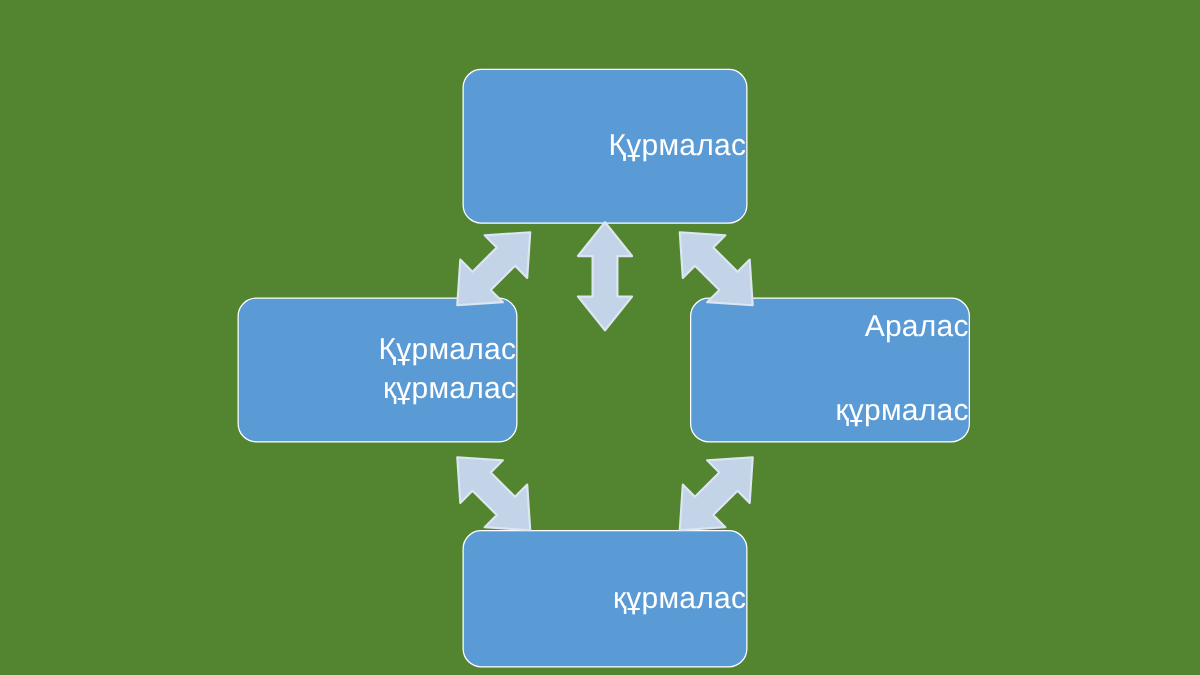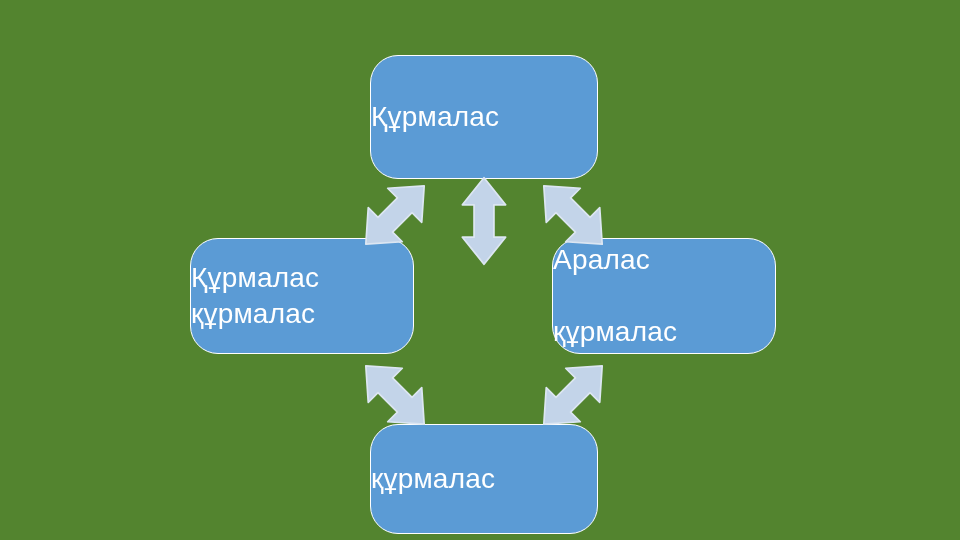--- a/index.html
+++ b/index.html
@@ -19,29 +19,29 @@
     height: 540px;
     background: #53842f;
   }
 
   
   .node {
     position: absolute;
     box-sizing: border-box;
     background: #5b9bd5;
     border: 1px solid #ffffff;
-    border-radius: 28px;
+    border-radius: 15px;
     color: #ffffff;
     display: flex;
     flex-direction: column;
-    align-items: flex-start;
+    align-items: flex-end;
     justify-content: center;
     text-align: center;
     line-height: 1.28;
-    font-size: 28px;
+    font-size: 24px;
     font-weight: 400;
     letter-spacing: 0.2px;
     white-space: nowrap;
   }
   .node .line {
     display: block;
   }
 
   #node-top {
     left: 370px;

